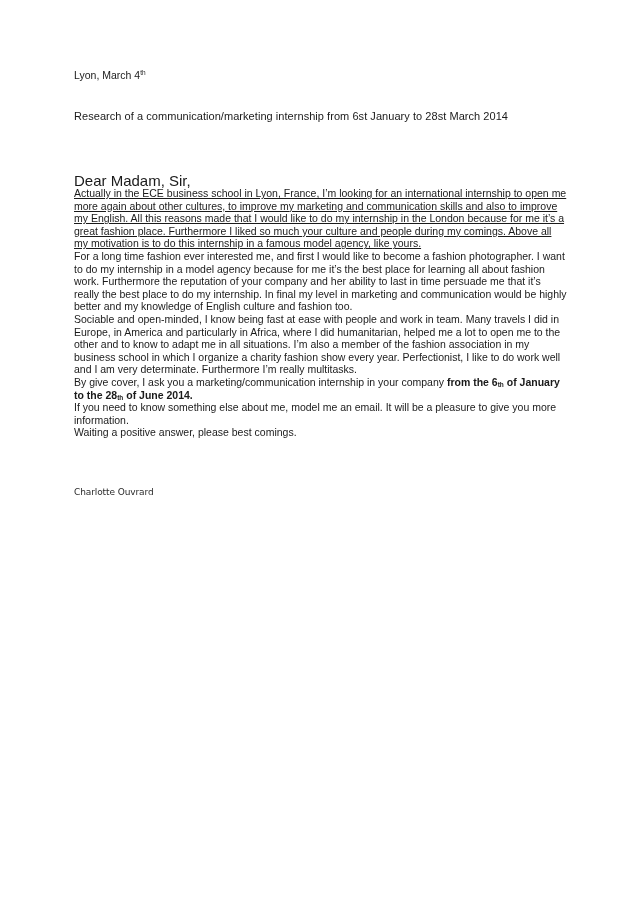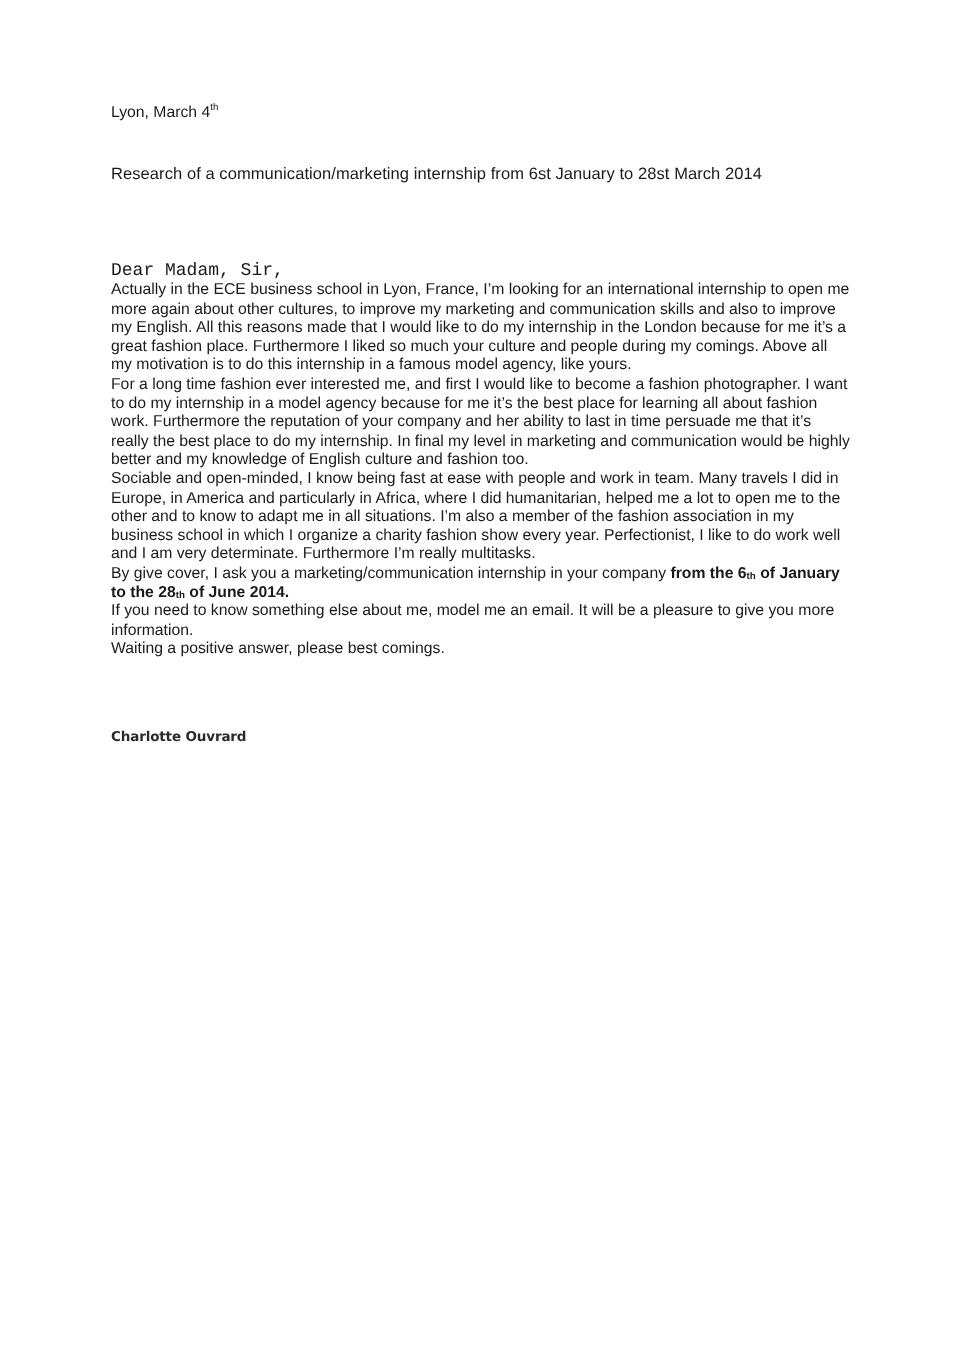--- a/index.html
+++ b/index.html
@@ -31,36 +31,35 @@
     padding-top: 69px;
   }
   .subject {
     font-size: 11px;
     font-weight: normal;
     line-height: 13px;
     padding-top: 28px;
     letter-spacing: 0.05px;
   }
   .salutation {
-    font-size: 12px;
+    font-size: 15px;
     line-height: 13px;
     padding-top: 51px;
-    font-family: Liberation Mono, monospace;
   }
   p.body-para {
     font-size: 10.5px;
     line-height: 12.6px;
     margin: 0;
     padding: 0;
     text-align: left;
   }
-  .gap-para-1 { padding-top: 34px; }
+  .gap-para-1 { padding-top: 34px; text-decoration: underline; }
   .gap-para   { padding-top: 33px; }
   .gap-para-small { padding-top: 31px; }
-  .gap-sign { padding-top: 47px; font-weight: bold; }
+  .gap-sign { padding-top: 47px; }
   sup.ord {
     font-size: 6.5px;
     vertical-align: super;
     line-height: 0;
   }
   sub.ordlow {
     font-size: 6.5px;
     vertical-align: -0.12em;
     line-height: 0;
   }

